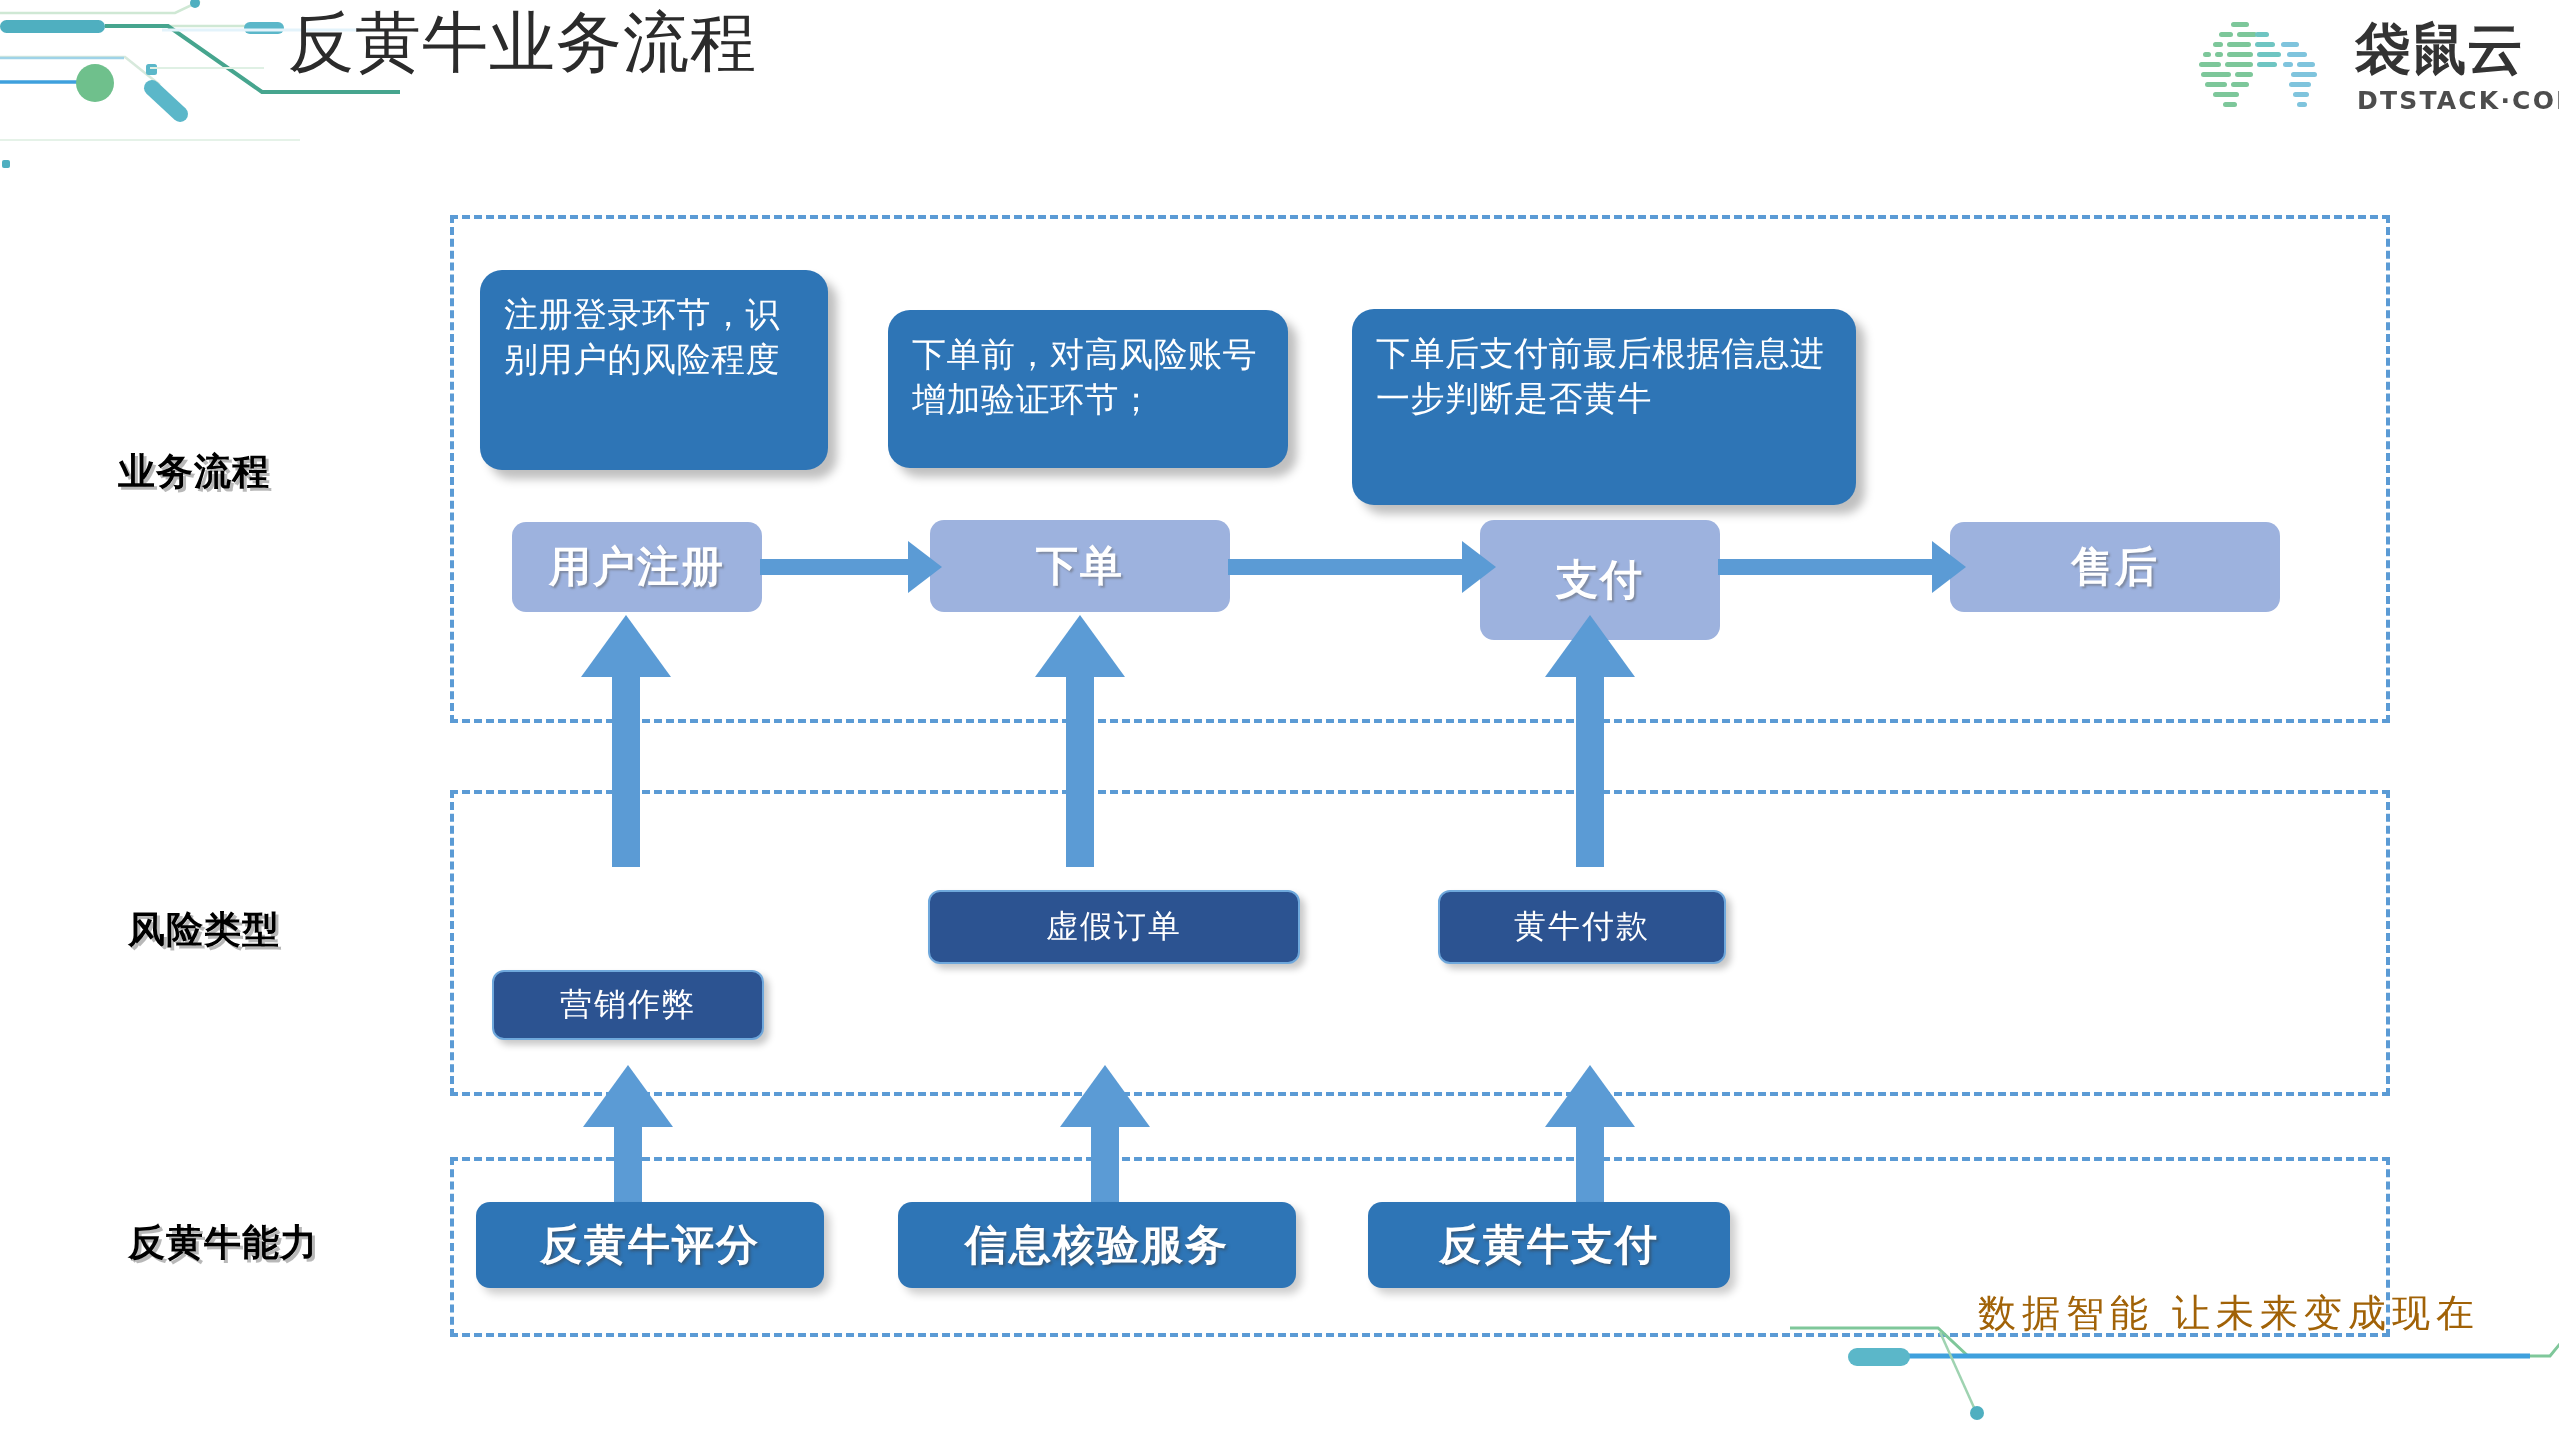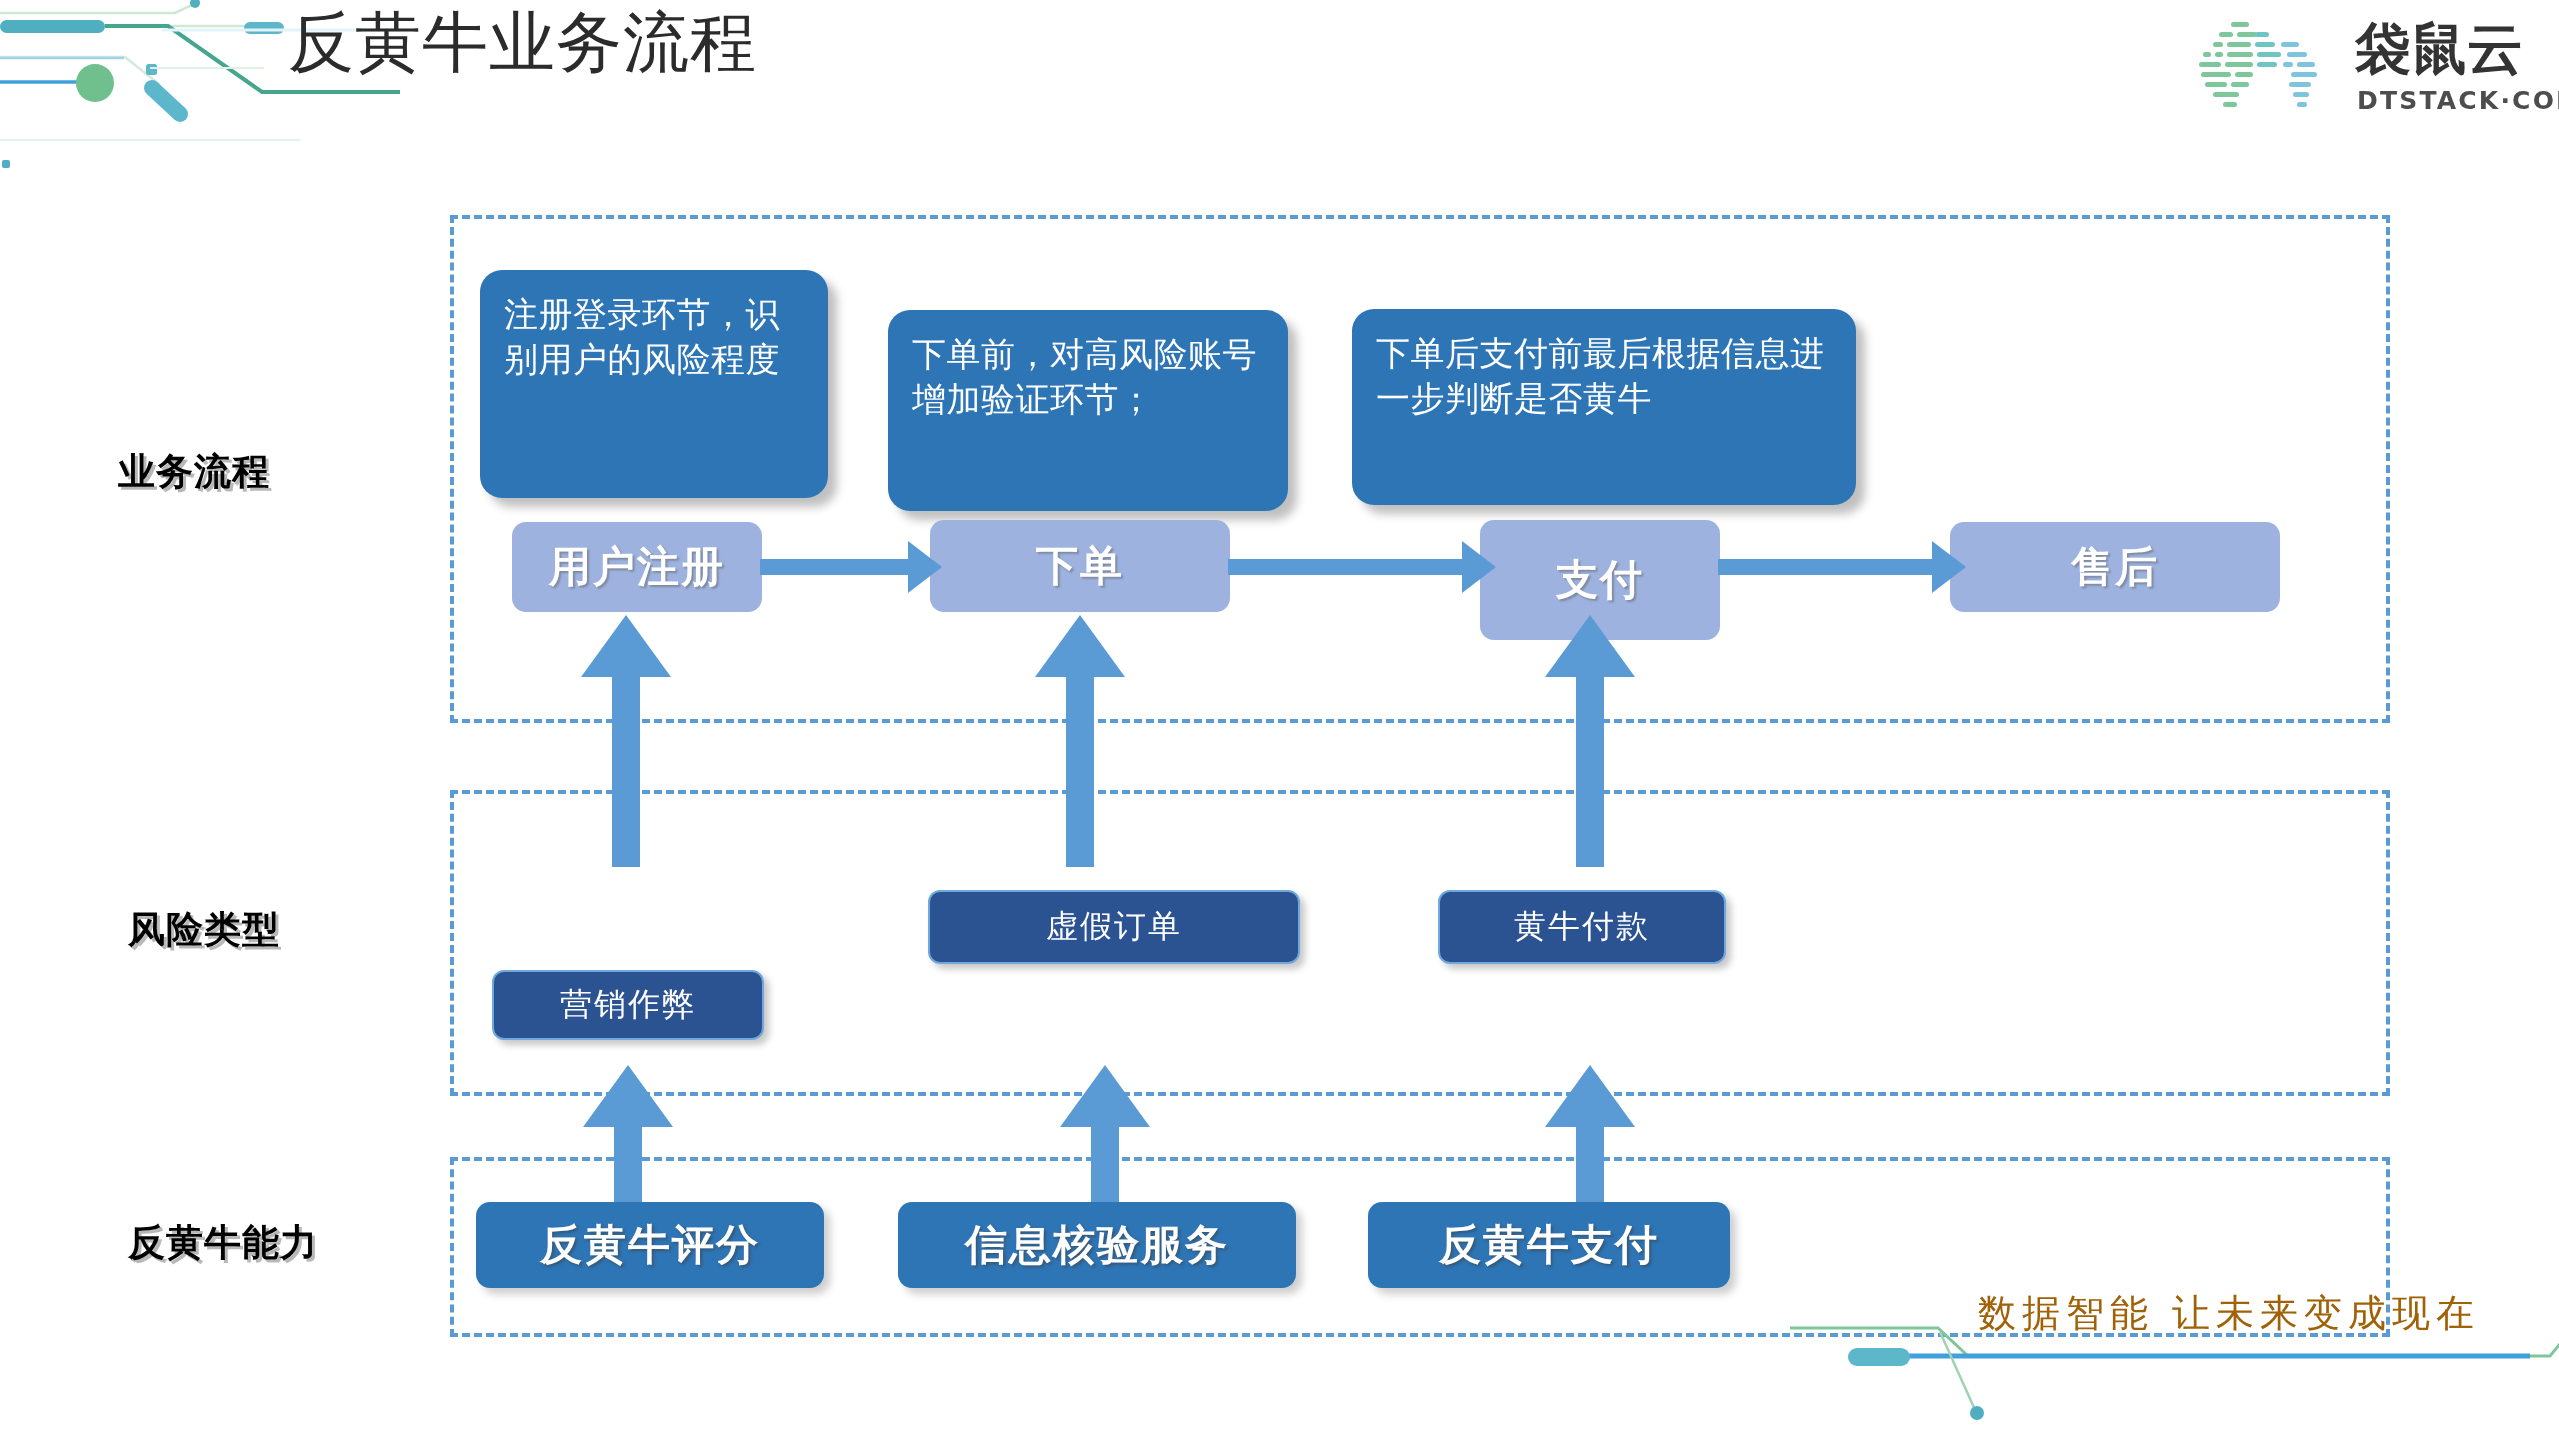--- a/index.html
+++ b/index.html
@@ -53,22 +53,22 @@
 
   
   .callout {
     position:absolute; background:#2E75B6; border-radius:22px;
     color:#ffffff; font-size:34px; line-height:1.32;
     padding:22px 22px 18px 24px;
     font-family:"DejaVu Sans","Liberation Sans",sans-serif;
     box-shadow: 9px 9px 10px rgba(0,0,0,0.25);
     letter-spacing:0.5px;
   }
-  #callout-0 { left:480px; top:270px; width:348px; height:228px; }
-  #callout-1 { left:888px; top:310px; width:400px; height:201px; }
+  #callout-0 { left:480px; top:270px; width:348px; height:200px; }
+  #callout-1 { left:888px; top:310px; width:400px; height:158px; }
   #callout-2 { left:1352px; top:272px; width:504px; height:196px;margin-top:37px; }
 
   
   .flow-box {
     position:absolute; background:#9DB2DE; border-radius:14px;
     display:flex; align-items:center; justify-content:center;
     color:#ffffff; font-size:42px; font-weight:700;
     font-family:"DejaVu Sans","Liberation Sans",sans-serif;
     letter-spacing:2px;
     text-shadow: 2px 2px 2px rgba(90,90,90,0.45);

